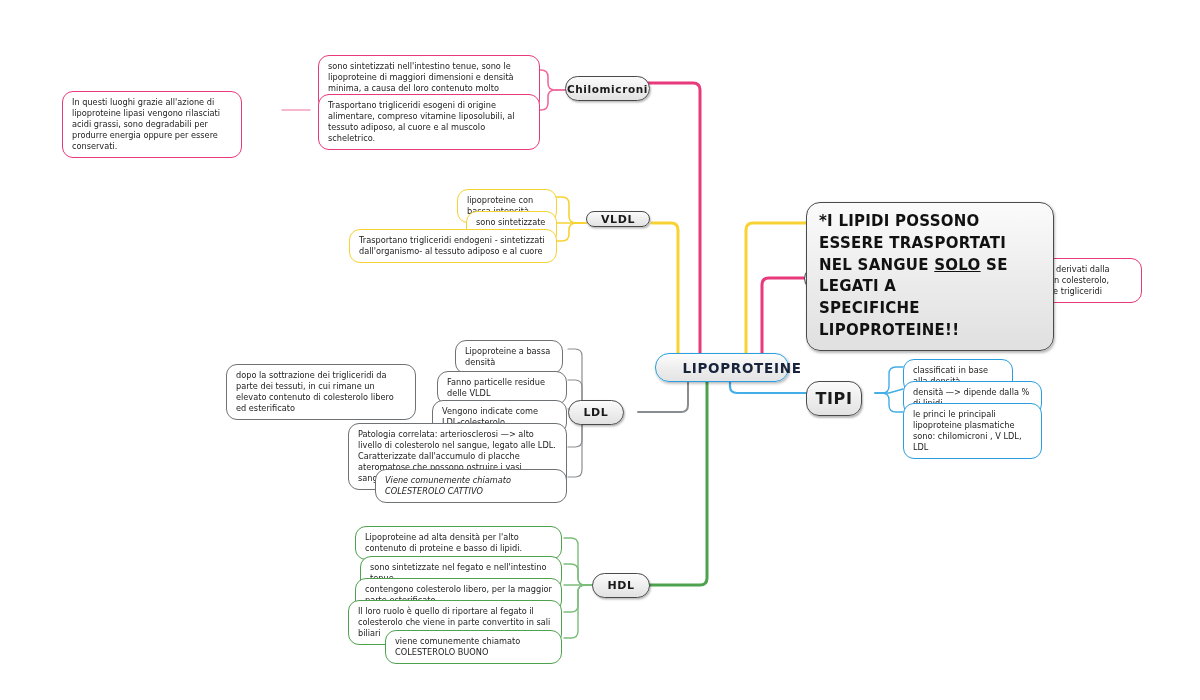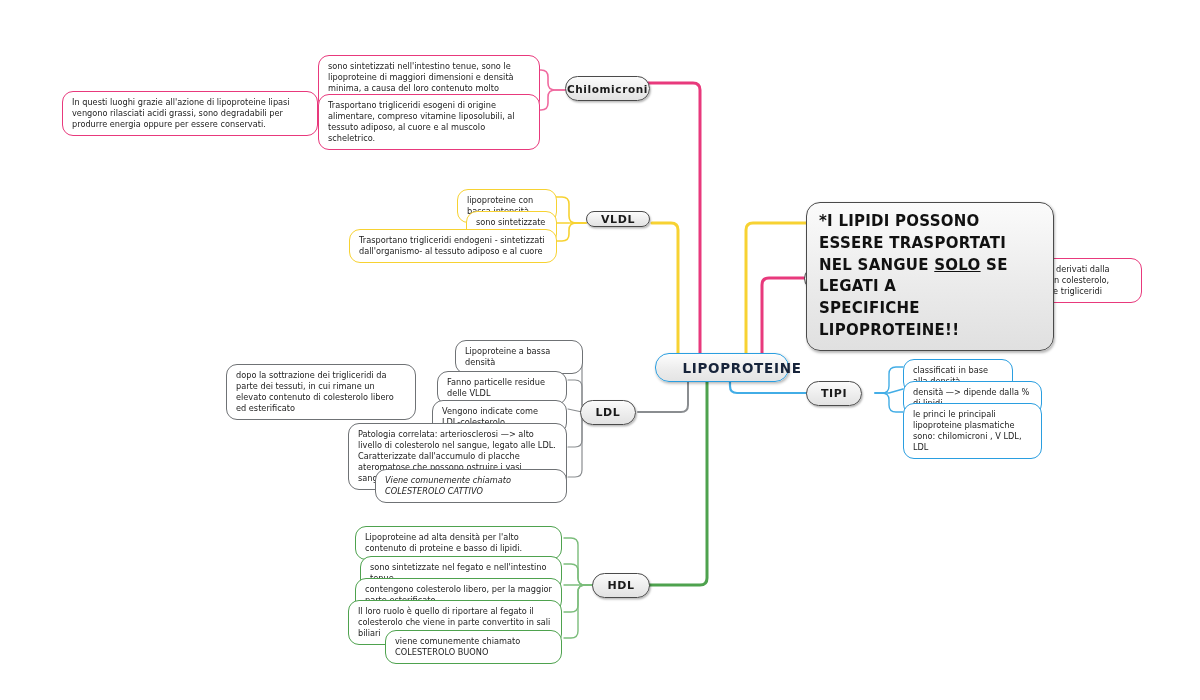--- a/index.html
+++ b/index.html
@@ -132,49 +132,49 @@
   </div>
 
   <div class="node pill" style="left:565px;top:76px;width:85px;height:25px;font-size:10.5px;align-items:center;">
     <span>Chilomicroni</span>
   </div>
 
   <div class="node pill" style="left:586px;top:211px;width:64px;height:16px;font-size:11px;">
     <span>VLDL</span>
   </div>
 
-  <div class="node pill" style="left:580px;top:400px;width:56px;height:25px;font-size:11px;">
+  <div class="node pill" style="left:568px;top:400px;width:56px;height:25px;font-size:11px;">
     <span>LDL</span>
   </div>
 
   <div class="node pill" style="left:592px;top:573px;width:58px;height:25px;font-size:11px;">
     <span>HDL</span>
   </div>
 
   <div class="node pill" style="left:804px;top:266px;width:90px;height:25px;font-size:10.5px;">
     <span>COSA SONO?</span>
   </div>
 
-  <div class="node pill" style="left:806px;top:381px;width:56px;height:25px;font-size:11px;">
+  <div class="node pill" style="left:806px;top:381px;width:56px;height:35px;font-size:16px;">
     <span>TIPI</span>
   </div>
 
   <div class="node leaf pinkb" style="left:318px;top:55px;width:222px;font-size:8.2px;">sono sintetizzati nell'intestino tenue, sono le lipoproteine di maggiori dimensioni e densità minima, a causa del loro contenuto molto elevato di trigliceridi</div>
 
   <div class="node leaf pinkb" style="left:318px;top:94px;width:222px;font-size:8.2px;">Trasportano trigliceridi esogeni di origine alimentare, compreso vitamine liposolubili, al tessuto adiposo, al cuore e al muscolo scheletrico.</div>
 
-  <div class="node leaf pinkb" style="left:62px;top:91px;width:256px;font-size:8.2px;">In questi luoghi grazie all'azione di lipoproteine lipasi vengono rilasciati acidi grassi, sono degradabili per produrre energia oppure per essere conservati.</div>
+  <div class="node leaf pinkb" style="left:62px;top:91px;width:180px;font-size:8.2px;">In questi luoghi grazie all'azione di lipoproteine lipasi vengono rilasciati acidi grassi, sono degradabili per produrre energia oppure per essere conservati.</div>
 
   <div class="node leaf yellowb" style="left:457px;top:189px;width:100px;font-size:8.2px;">lipoproteine con bassa intensità</div>
 
   <div class="node leaf yellowb" style="left:466px;top:211px;width:91px;font-size:8.2px;">sono sintetizzate nel fegato</div>
 
   <div class="node leaf yellowb" style="left:349px;top:229px;width:208px;font-size:8.2px;">Trasportano trigliceridi endogeni - sintetizzati dall'organismo- al tessuto adiposo e al cuore</div>
 
-  <div class="node leaf greyb" style="left:455px;top:340px;width:128px;font-size:8.2px;">Lipoproteine a bassa densità</div>
+  <div class="node leaf greyb" style="left:455px;top:340px;width:108px;font-size:8.2px;">Lipoproteine a bassa densità</div>
 
   <div class="node leaf greyb" style="left:437px;top:371px;width:130px;font-size:8.2px;">Fanno particelle residue delle VLDL</div>
 
   <div class="node leaf greyb" style="left:432px;top:400px;width:135px;font-size:8.2px;">Vengono indicate come LDL-colesterolo</div>
 
   <div class="node leaf greyb" style="left:348px;top:423px;width:219px;font-size:8.2px;">Patologia correlata: arteriosclerosi —&gt; alto livello di colesterolo nel sangue, legato alle LDL. Caratterizzate dall'accumulo di placche ateromatose che possono ostruire i vasi sanguigni</div>
 
   <div class="node leaf greyb" style="left:375px;top:469px;width:192px;font-size:8.2px;font-style:italic;">Viene comunemente chiamato COLESTEROLO CATTIVO</div>
 
   <div class="node leaf greyb" style="left:226px;top:364px;width:190px;font-size:8.2px;">dopo la sottrazione dei trigliceridi da parte dei tessuti, in cui rimane un elevato contenuto di colesterolo libero ed esterificato</div>

